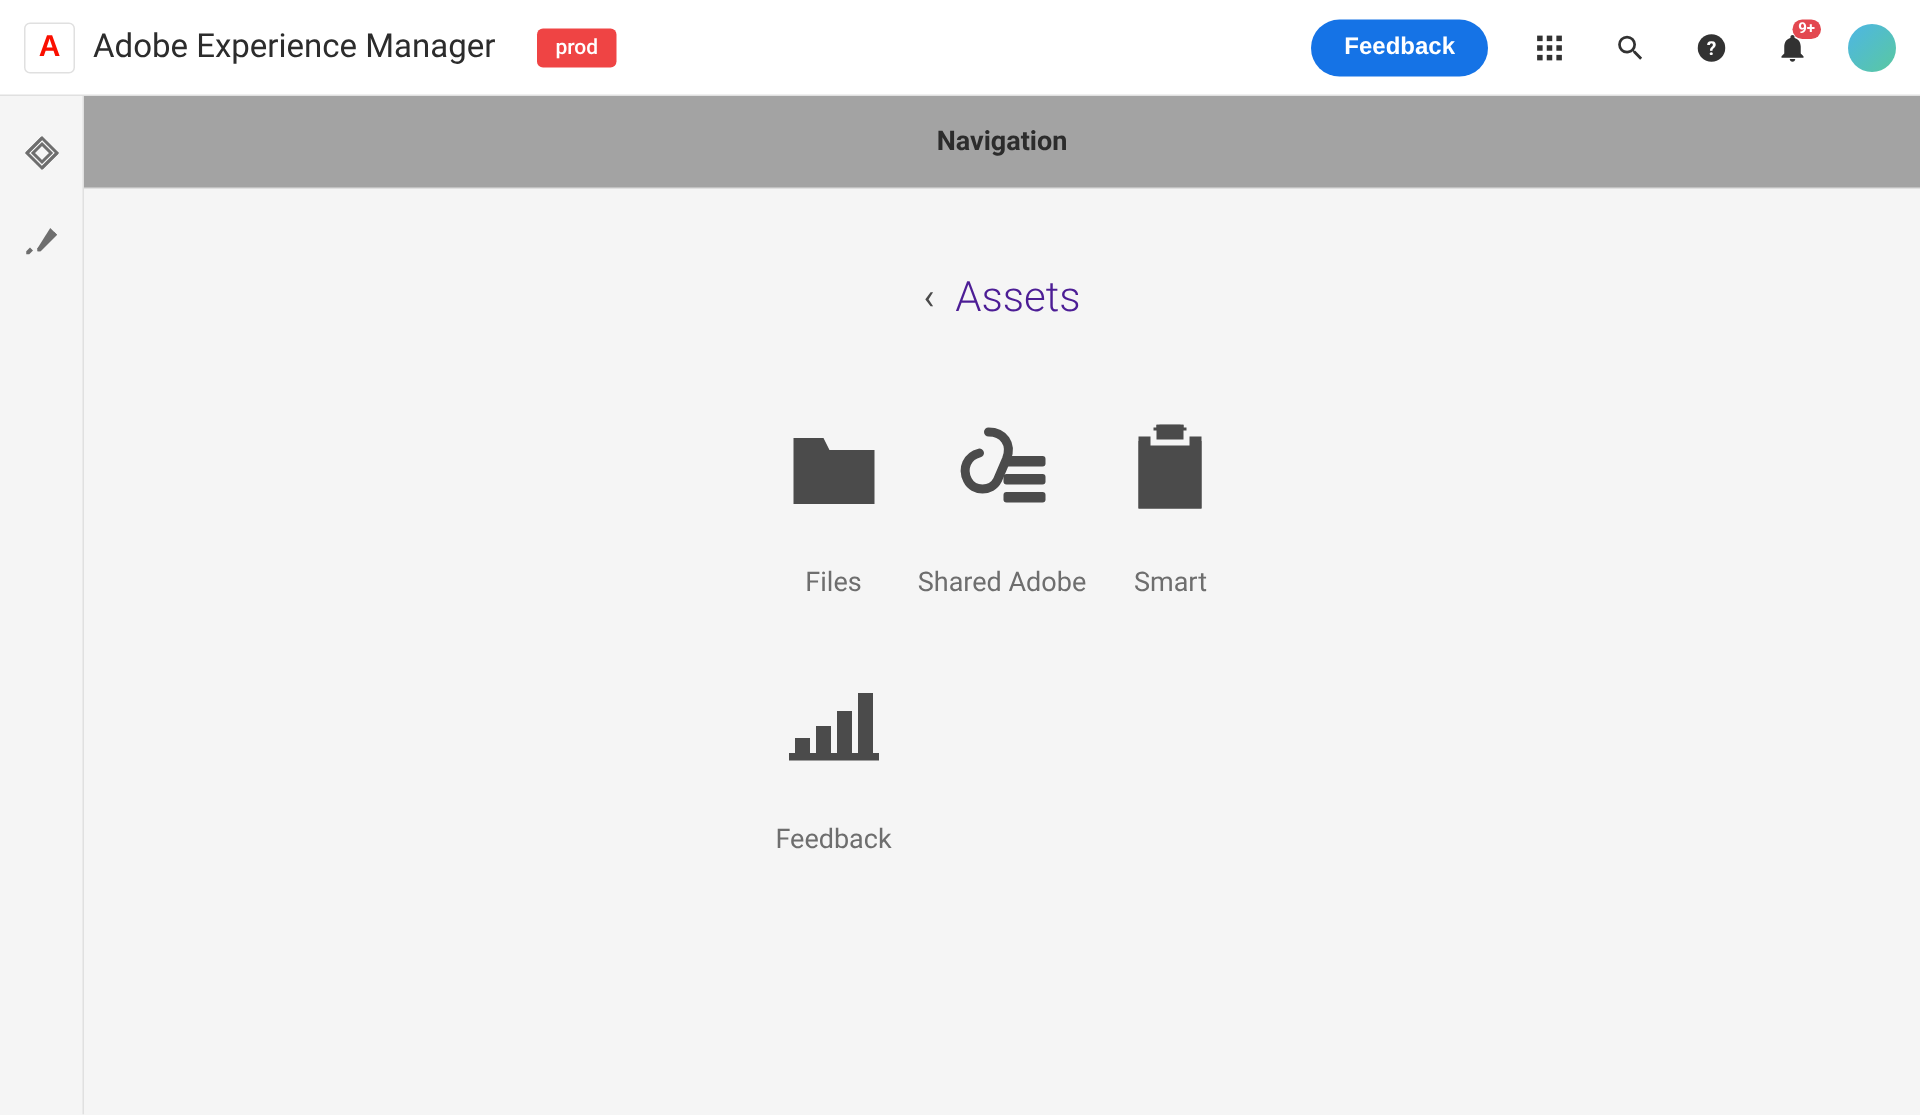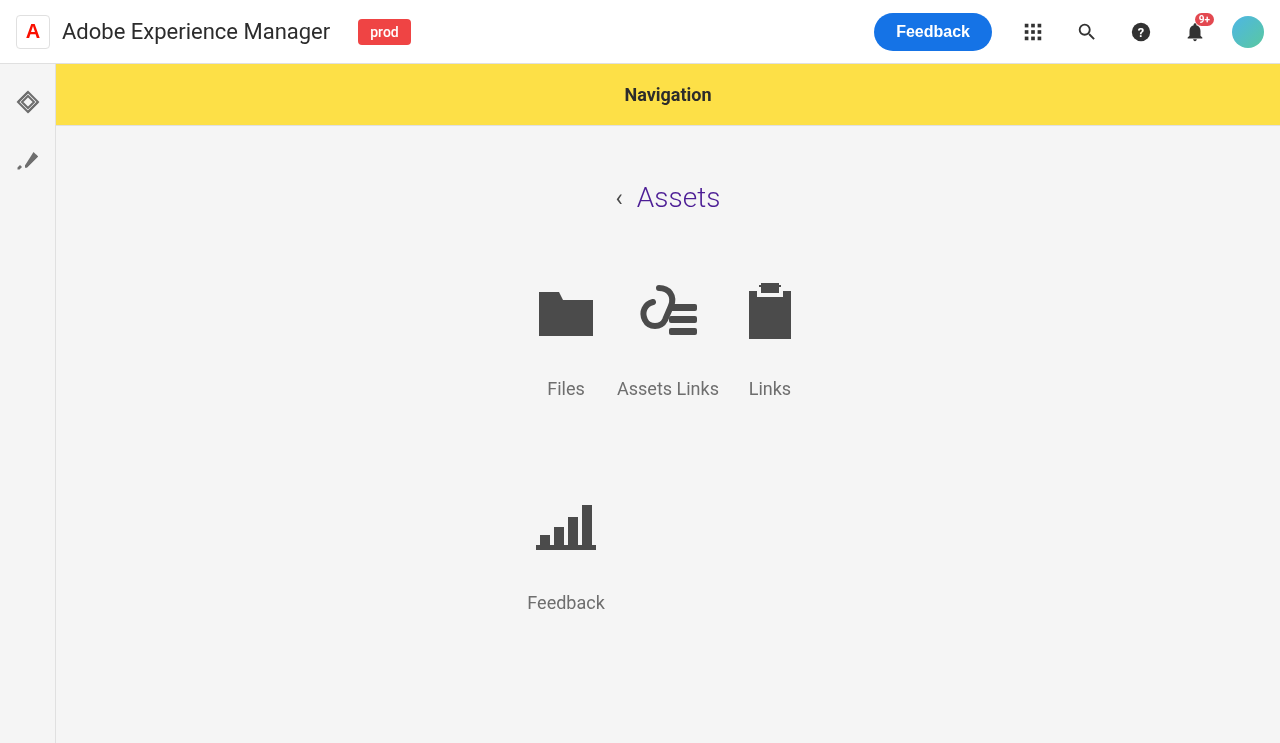--- a/index.html
+++ b/index.html
@@ -128,21 +128,21 @@
       width: 24px;
       height: 24px;
       fill: #6e6e6e;
     }
     .main {
       flex: 1;
       display: flex;
       flex-direction: column;
     }
     .nav-header {
-      background: #fde047;
+      background: #a3a3a3;
       border-bottom: 1px solid #e0e0e0;
       padding: 20px 0;
       text-align: center;
     }
     .nav-title {
       font-size: 18px;
       font-weight: 700;
       color: #2c2c2c;
     }
     .section-header {
@@ -161,21 +161,21 @@
     .section-title {
       font-size: 28px;
       color: #4c1d95;
       font-weight: 300;
     }
     .grid {
       display: grid;
       grid-template-columns: repeat(3, 1fr);
       max-width: 1000px;
       margin: 70px auto 0;
-      row-gap: 99px;
+      row-gap: 56px;
     }
     .grid-item {
       display: flex;
       flex-direction: column;
       align-items: center;
       cursor: pointer;
     }
     .grid-icon {
       width: 68px;
       height: 56px;
@@ -276,38 +276,38 @@
 
       <div class="grid-item">
         <div class="grid-icon">
           <svg width="66" height="56" viewBox="0 0 66 56">
               <path d="M24 4 C34 4 40 12 36 22 L30 36 C26 44 14 44 10 36 C6 28 10 20 18 18" fill="none" stroke="#4b4b4b" stroke-width="6" stroke-linecap="round"></path>
               <rect x="34" y="20" width="28" height="7" rx="2"></rect>
               <rect x="34" y="32" width="28" height="7" rx="2"></rect>
               <rect x="34" y="44" width="28" height="7" rx="2"></rect>
             </svg>
         </div>
-        <span class="grid-label">Assets Links</span>
+        <span class="grid-label">Shared Adobe</span>
       </div>
 
       <div class="grid-item">
         <div class="grid-icon">
           <svg width="50" height="58" viewBox="0 0 50 58">
               <rect x="4" y="8" width="42" height="48"></rect>
               <rect x="14" y="2" width="22" height="12" fill="#4b4b4b"></rect>
               <rect x="14" y="2" width="22" height="12" stroke="#f5f5f5" stroke-width="3" fill="#4b4b4b"></rect>
               <path d="M14 2 L14 14 L36 14 L36 2 L32 2 L32 0 L18 0 L18 2 Z" fill="#4b4b4b"></path>
               <rect x="0" y="6" width="50" height="5" fill="#f5f5f5"></rect>
               <rect x="4" y="8" width="42" height="48" fill="#4b4b4b"></rect>
               <rect x="16" y="0" width="18" height="14" fill="#4b4b4b"></rect>
               <rect x="12" y="4" width="26" height="10" fill="#f5f5f5"></rect>
               <rect x="16" y="0" width="18" height="10" fill="#4b4b4b"></rect>
             </svg>
         </div>
-        <span class="grid-label">Links</span>
+        <span class="grid-label">Smart</span>
       </div>
 
       <div class="grid-item">
         <div class="grid-icon">
           <svg width="64" height="50" viewBox="0 0 64 50">
               <rect x="6" y="34" width="10" height="10"></rect>
               <rect x="20" y="26" width="10" height="18"></rect>
               <rect x="34" y="16" width="10" height="28"></rect>
               <rect x="48" y="4" width="10" height="40"></rect>
               <rect x="2" y="44" width="60" height="5"></rect>

